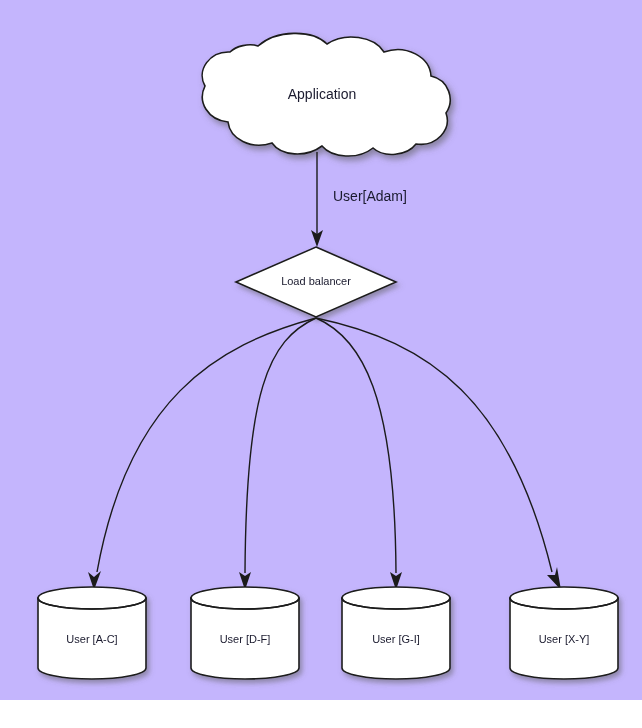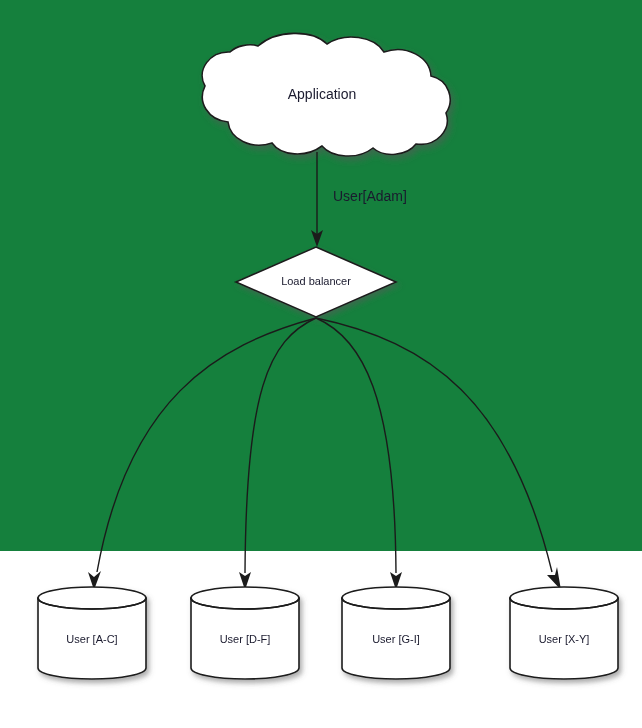--- a/index.html
+++ b/index.html
@@ -9,22 +9,22 @@
   }
   body {
     width: 642px;
     height: 728px;
     font-family: "Liberation Sans", sans-serif;
     overflow: hidden;
   }
   #diagram-root {
     position: relative;
     width: 642px;
-    height: 551px;
-    background: #15803d;
+    height: 700px;
+    background: #c4b5fd;
   }
   svg.canvas {
     display: block;
     width: 642px;
     height: 728px;
   }
   text.node-label {
     font-family: "Liberation Sans", sans-serif;
     fill: #1a1a2e;
     text-anchor: middle;

